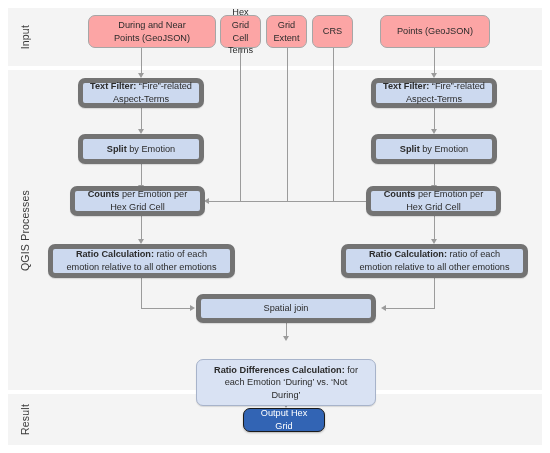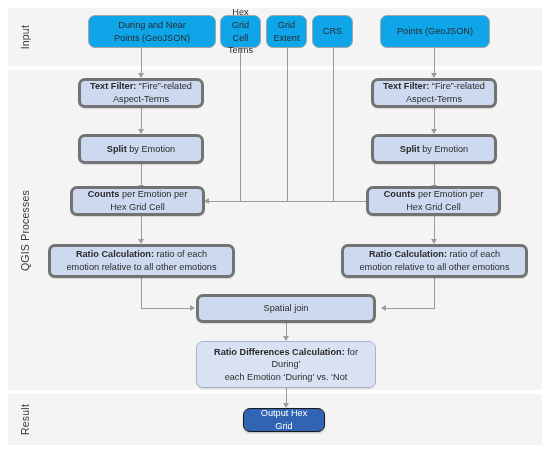--- a/index.html
+++ b/index.html
@@ -50,27 +50,27 @@
     align-items: center;
     justify-content: center;
     text-align: center;
     border-radius: 7px;
     font-size: 9.2px;
     line-height: 12.6px;
     color: #2b2b2b;
     padding: 2px 4px;
   }
   .node-io {
-    background: #0ea5e9;
+    background: #fca5a5;
     border: 1px solid #a6a6a6;
     justify-content: center;
   }
   .node-proc {
     background: #ccd9ef;
-    border: 3px solid #737373;
+    border: 5px solid #737373;
     box-shadow: 0 1px 1px rgba(0,0,0,.12);
     justify-content: center;
   }
   .node-proc-light {
     background: #d9e2f3;
     border: 1px solid #a7b3ca;
     box-shadow: 0 1px 1px rgba(0,0,0,.12);
   }
   .node-result {
     background: #3264b4;
@@ -271,25 +271,25 @@
       <span class="txt">emotion relative to all other emotions</span>
     </div>
   </div>
 
   <div class="node node-proc" style="left:196px;top:294px;width:180px;height:29px;">
     <div>
       <span class="txt">Spatial join</span>
     </div>
   </div>
 
-  <div class="node node-proc-light" style="left:196px;top:341px;width:180px;height:47px;">
+  <div class="node node-proc-light" style="left:196px;top:359px;width:180px;height:47px;">
     <div>
       <span class="txt"><b>Ratio Differences Calculation:</b><span> for</span></span>
+      <span class="txt">each Emotion ‘During’ vs. ‘Not</span>
       <span class="txt">During’</span>
-      <span class="txt">each Emotion ‘During’ vs. ‘Not</span>
     </div>
   </div>
 
   <div class="node node-result" style="left:243px;top:408px;width:82px;height:24px;">
     <div>
       <span class="txt">Output Hex</span>
       <span class="txt">Grid</span>
     </div>
   </div>
 

